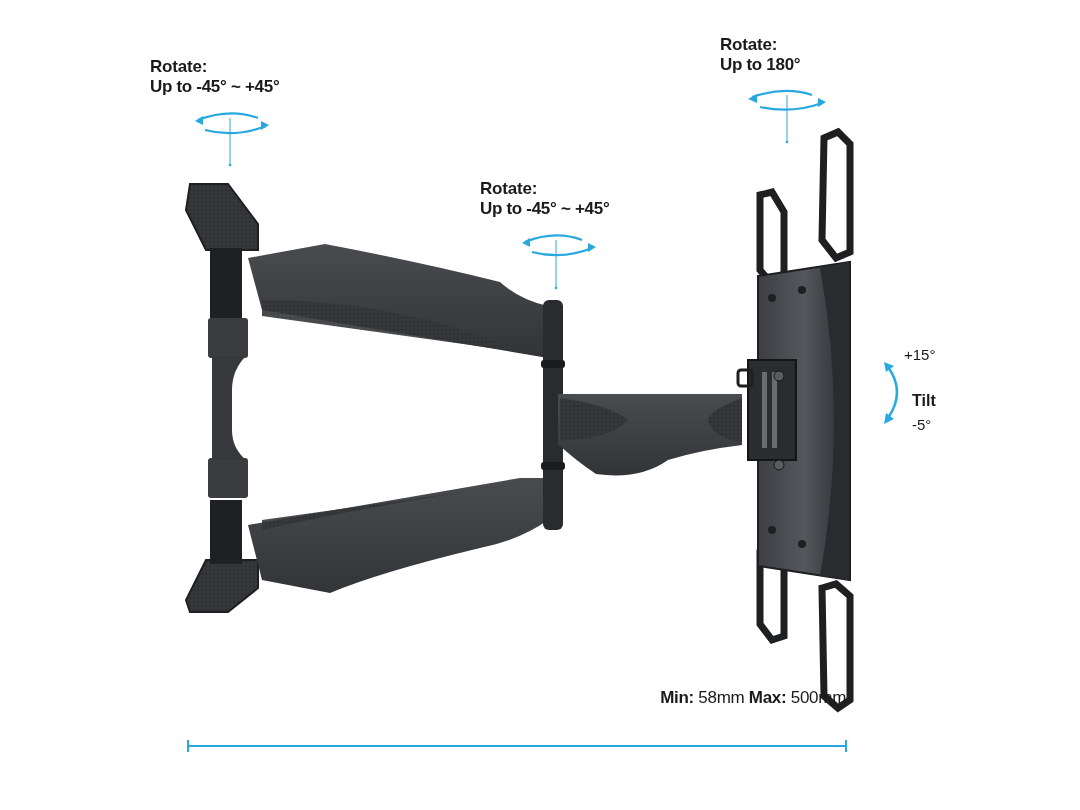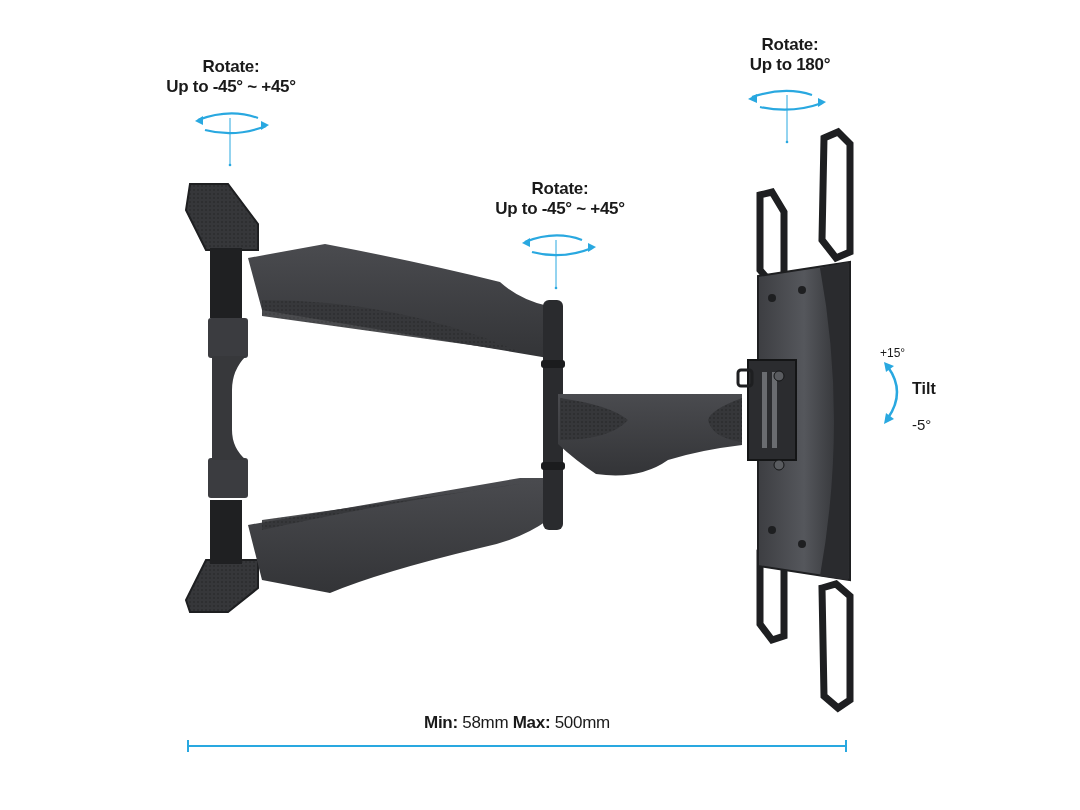--- a/index.html
+++ b/index.html
@@ -1,27 +1,27 @@
 <!DOCTYPE html>
 <html><head>
   <meta charset="utf-8">
   <style>
     html, body { margin: 0; padding: 0; background: #ffffff; }
     body { width: 1080px; height: 810px; position: relative; overflow: hidden;
            font-family: "Liberation Sans", "DejaVu Sans", sans-serif; color: #1a1a1a; }
-    .label { position: absolute; text-align: center; line-height: 1.15; }
+    .label { position: absolute; line-height: 1.15; }
     .label .title { font-weight: bold; font-size: 17px; display: block; letter-spacing: -0.2px; }
     .label .value { font-size: 17px; display: block; font-weight: bold; letter-spacing: -0.3px; }
     #lbl-left { left: 150px; top: 57px; width: 162px; }
     #lbl-mid { left: 480px; top: 179px; width: 160px; }
     #lbl-right { left: 720px; top: 35px; width: 140px; }
-    #lbl-tilt-up { position: absolute; left: 880px; top: 346px; font-size: 12px; }
-    #lbl-tilt { position: absolute; left: 912px; top: 380px; font-size: 16px; font-weight: bold; }
+    #lbl-tilt-up { position: absolute; left: 904px; top: 346px; font-size: 15px; }
+    #lbl-tilt { position: absolute; left: 912px; top: 392px; font-size: 16px; font-weight: bold; }
     #lbl-tilt-down { position: absolute; left: 912px; top: 416px; font-size: 15px; }
-    #range { position: absolute; left: 188px; top: 713px; width: 658px; text-align: center; font-size: 17px; letter-spacing: -0.3px; }
+    #range { position: absolute; left: 188px; top: 688px; width: 658px; text-align: right; font-size: 17px; letter-spacing: -0.3px; }
     #range b { font-weight: bold; }
     svg.art { position: absolute; left: 0; top: 0; }
   </style>
 </head>
 <body>
 
 <svg class="art" width="1080" height="810" viewBox="0 0 1080 810" xmlns="http://www.w3.org/2000/svg">
   <defs>
     <pattern id="dots" width="4" height="4" patternUnits="userSpaceOnUse">
       <rect width="4" height="4" fill="#36373a"></rect>

